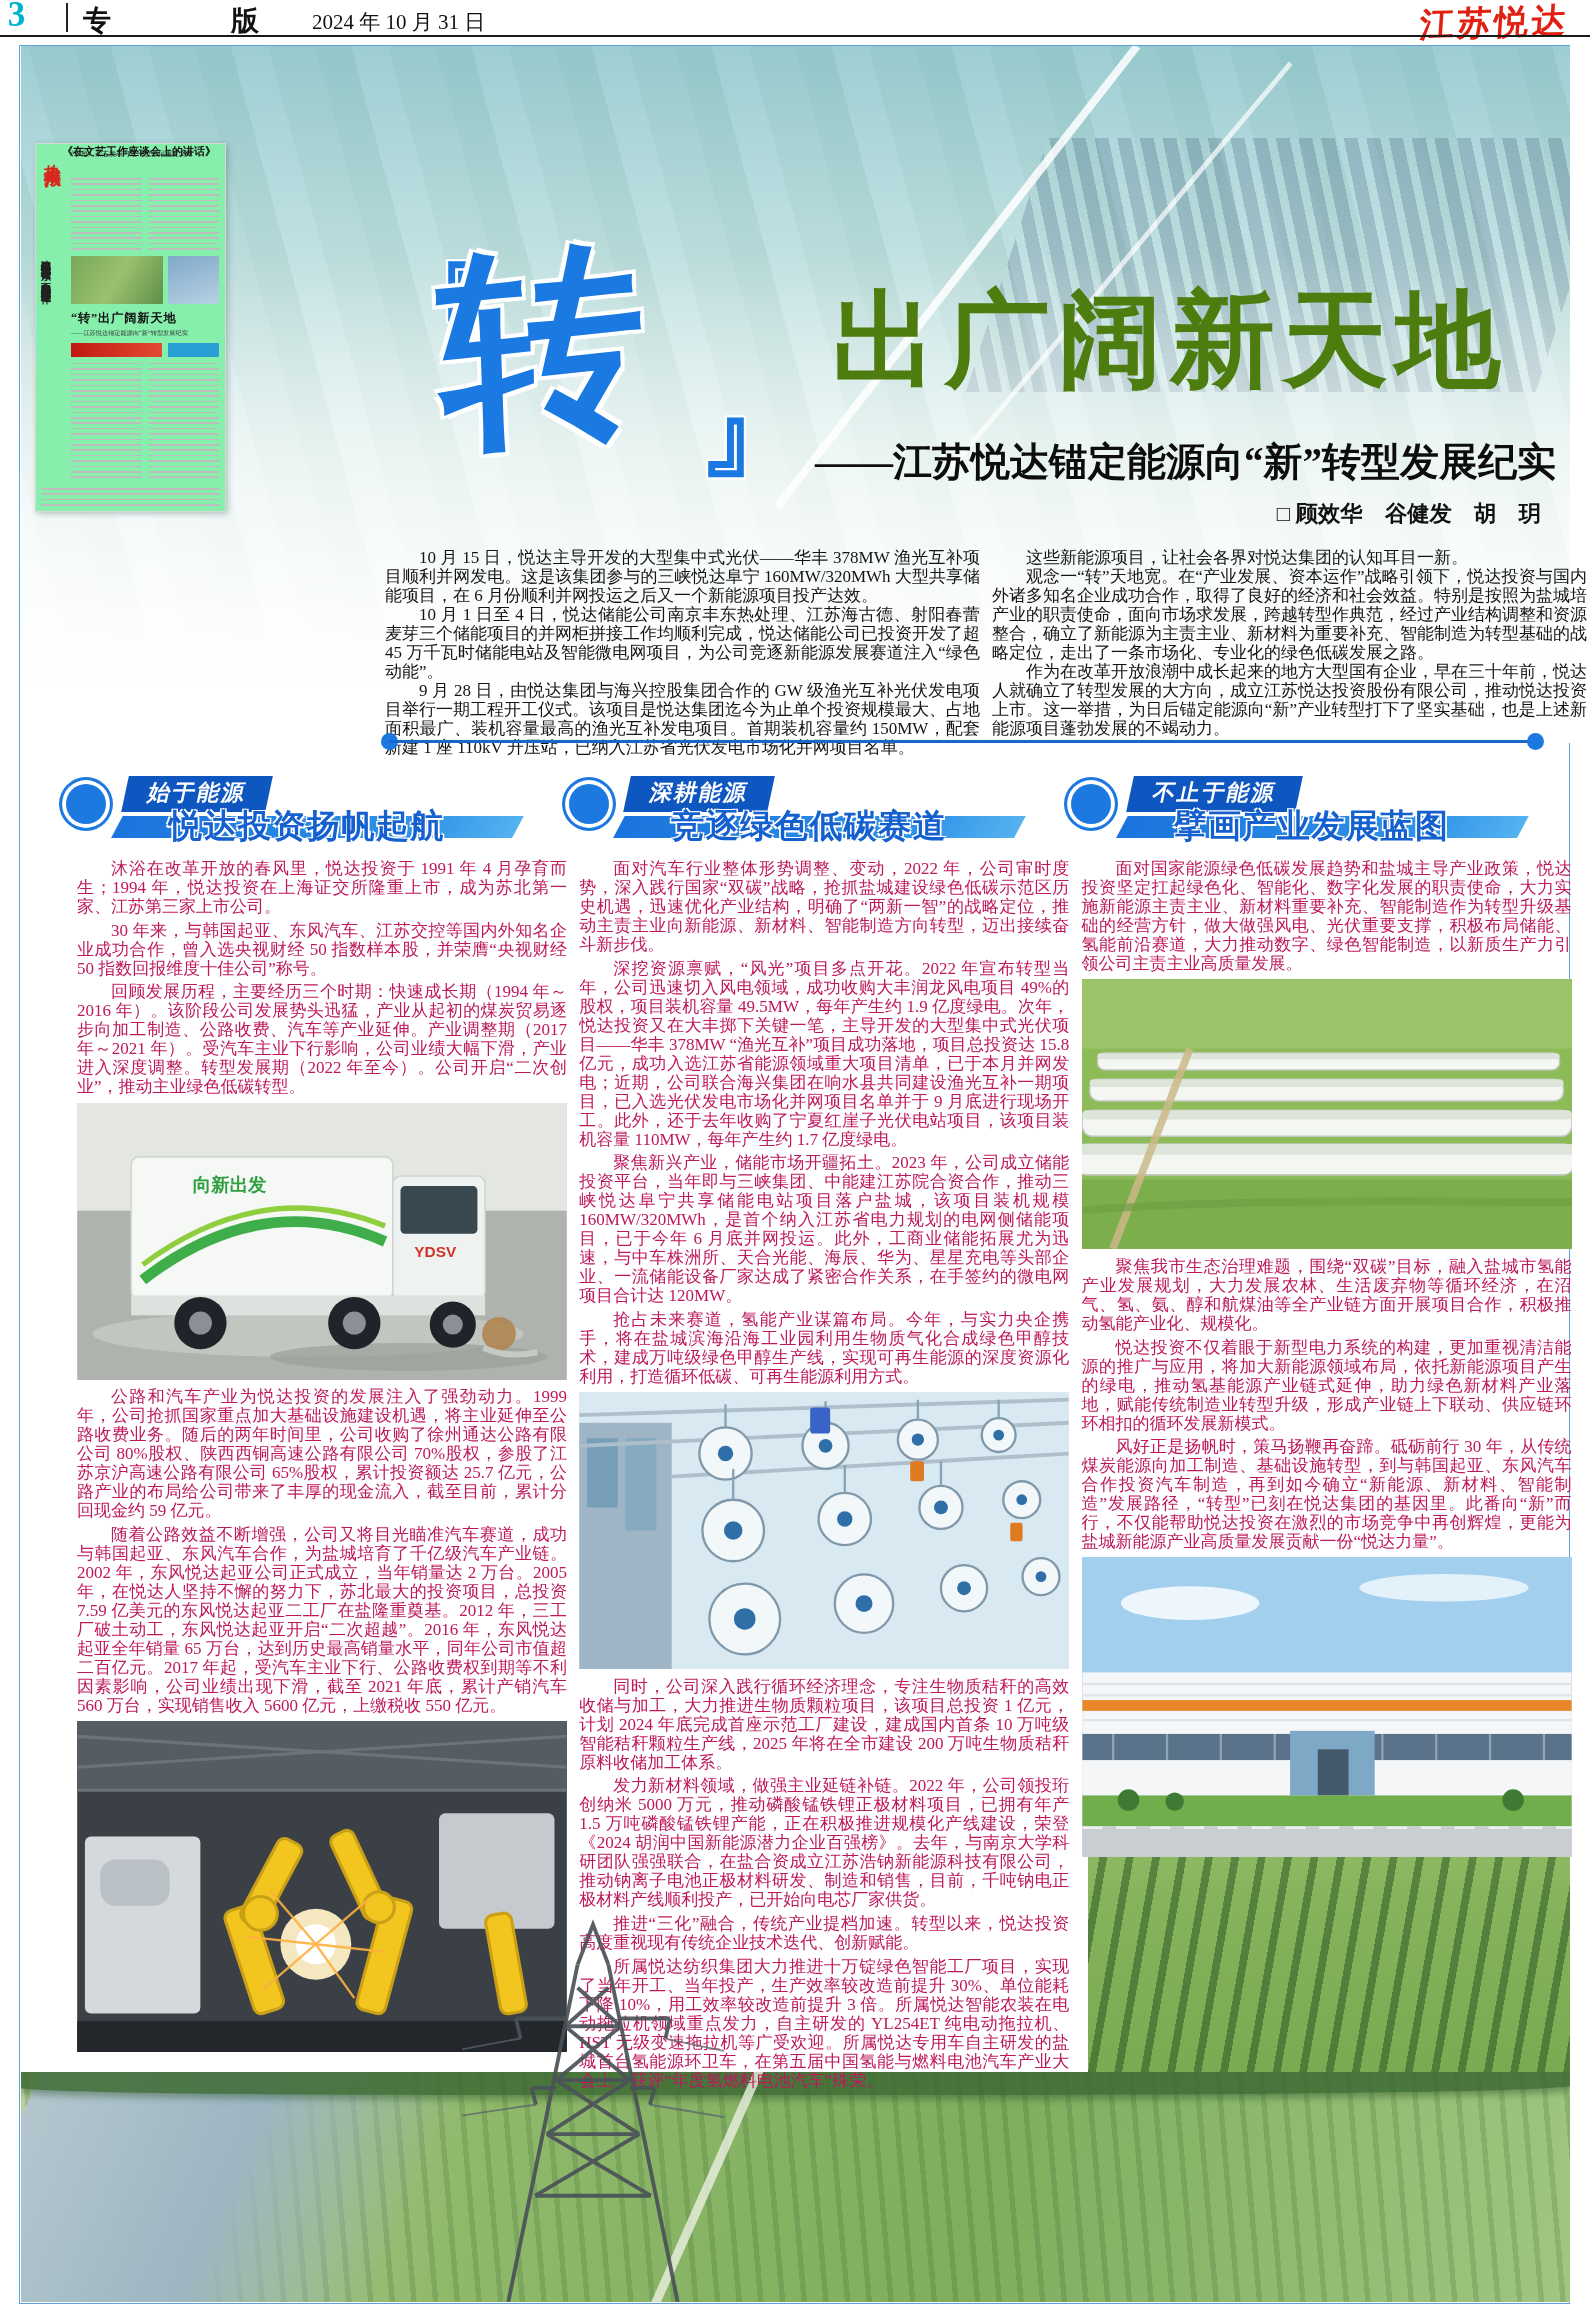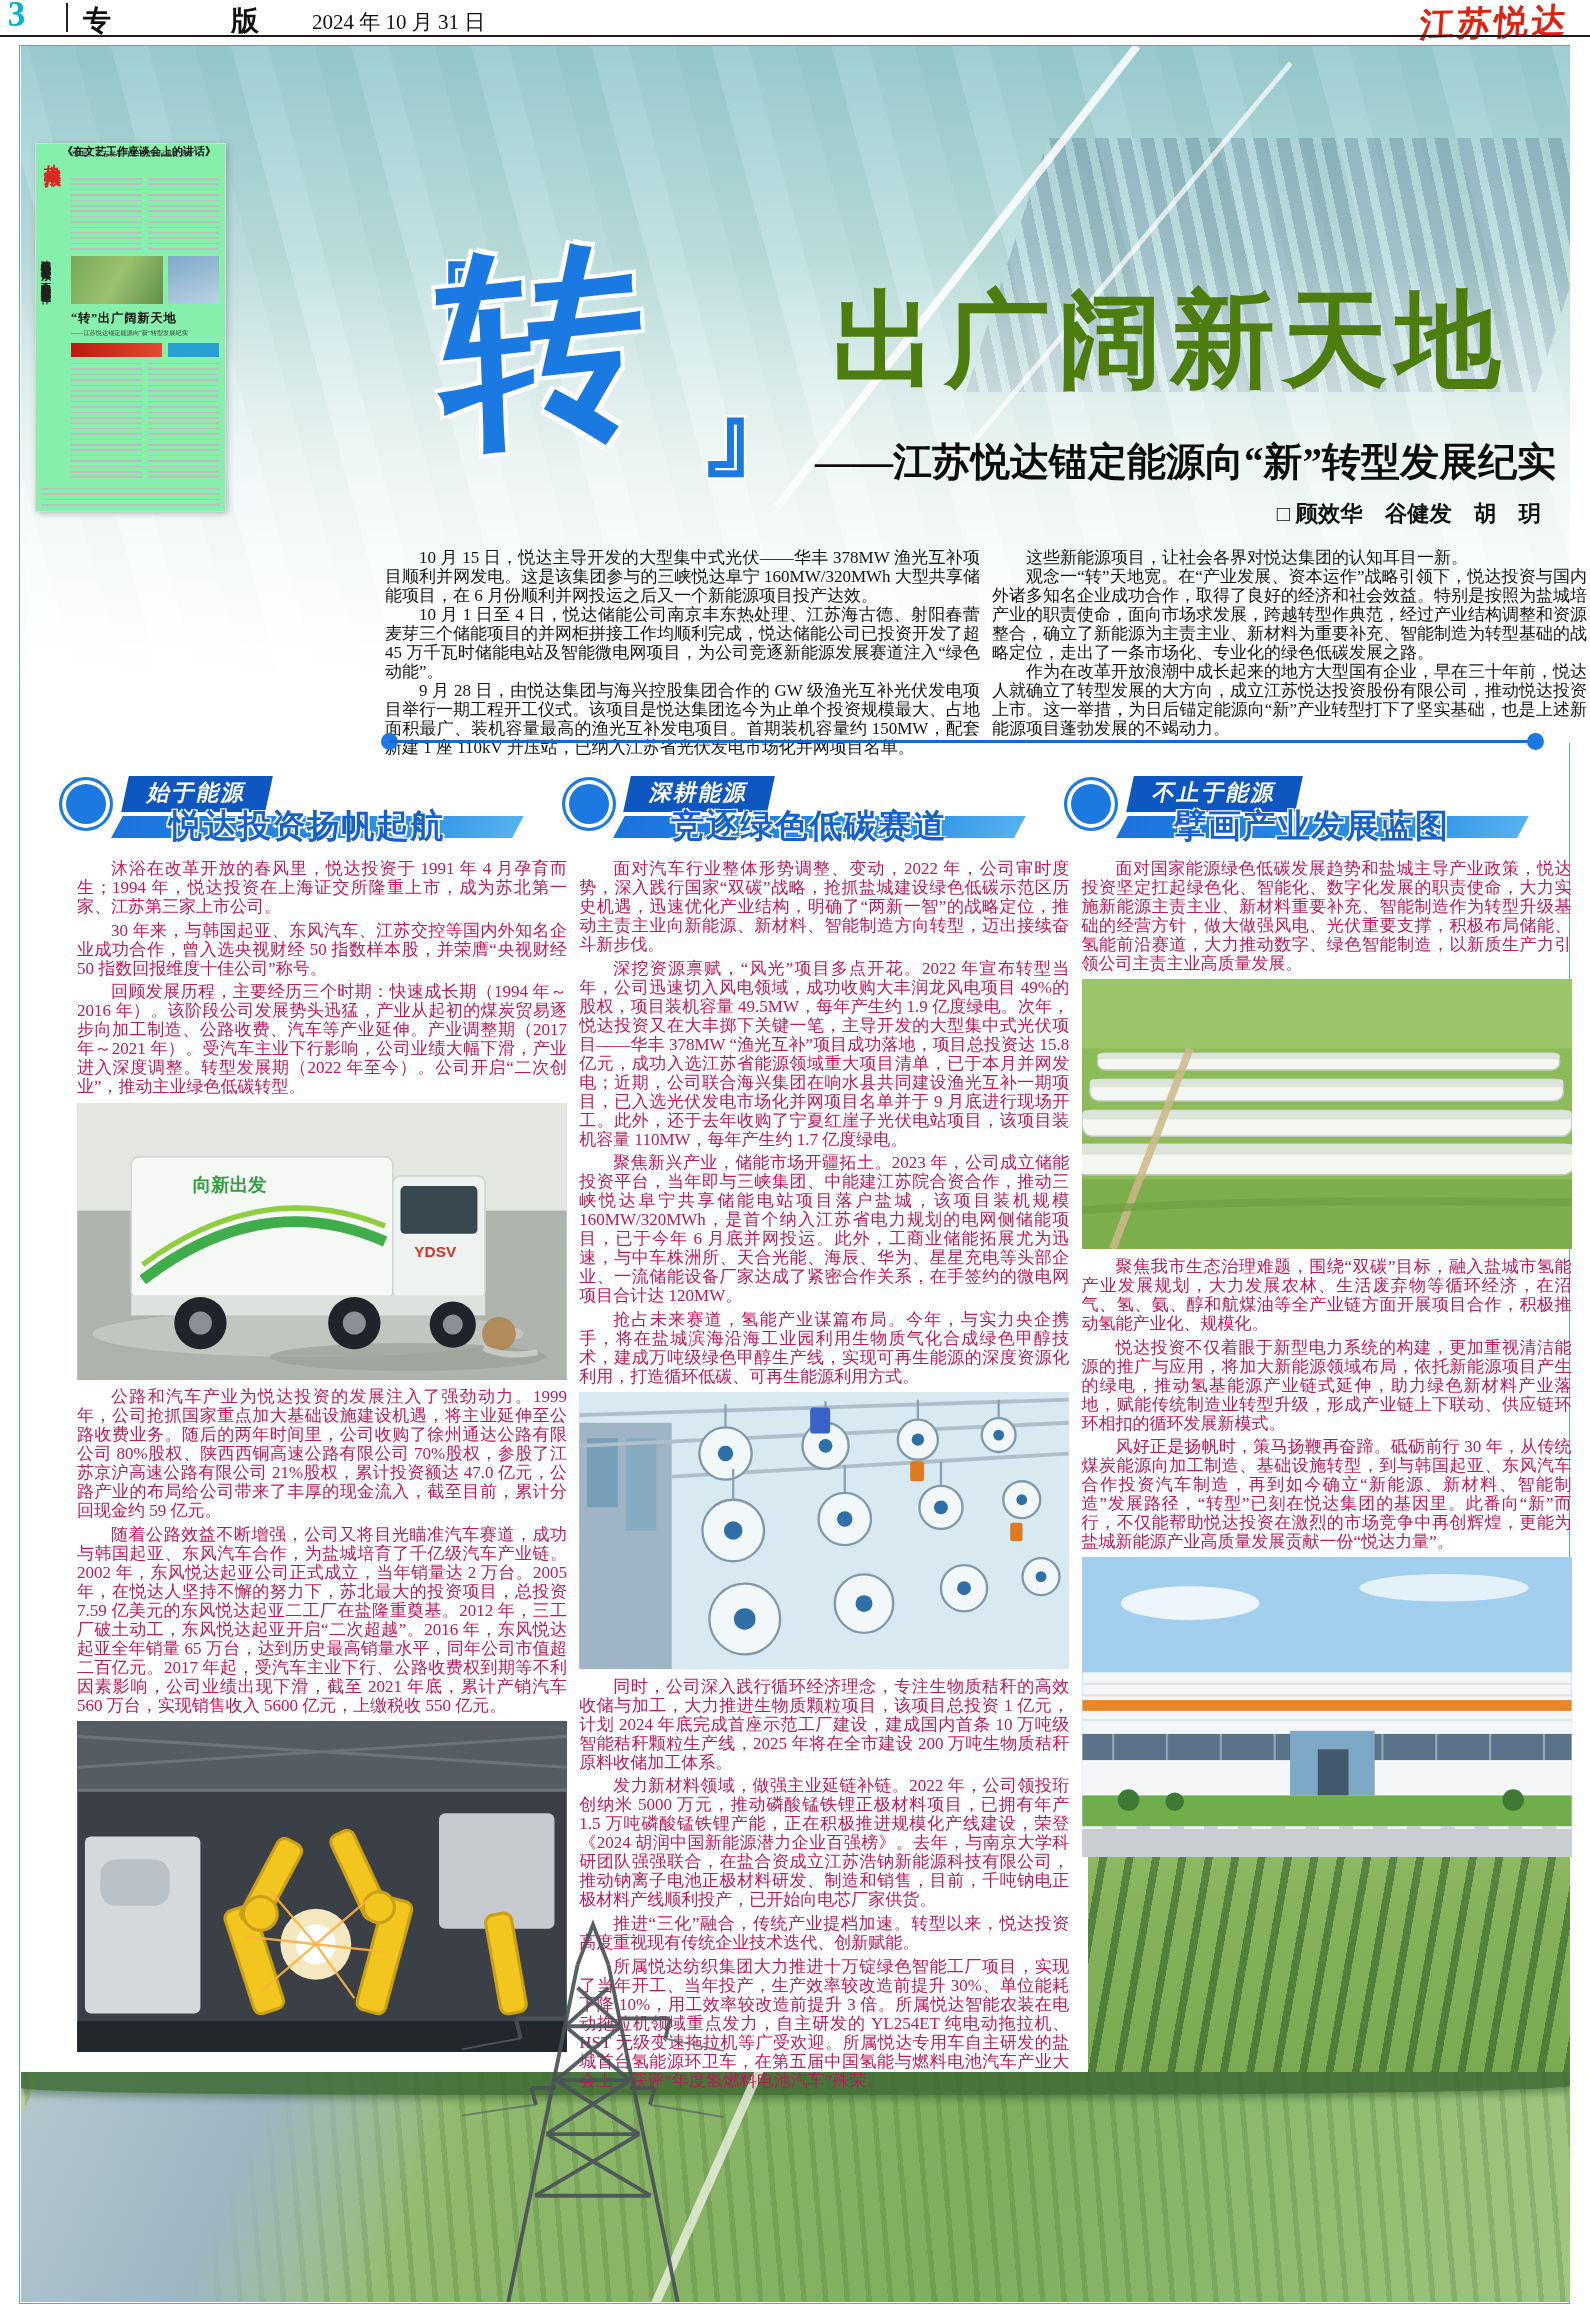--- a/index.html
+++ b/index.html
@@ -217,21 +217,21 @@
             <circle cx="160" cy="286" r="15" fill="#8a9096"></circle>
           <circle cx="360" cy="286" r="34" fill="#20242a"></circle>
             <circle cx="360" cy="286" r="15" fill="#8a9096"></circle>
           <circle cx="488" cy="288" r="30" fill="#20242a"></circle>
             <circle cx="488" cy="288" r="13" fill="#8a9096"></circle>
           <circle cx="548" cy="300" r="22" fill="#b08552" opacity="0.9"></circle>
           <path d="M528,318 q30,14 70,6" stroke="#cdd3cd" stroke-width="8" fill="none" opacity="0.8"></path>
         </svg>
       </div>
       <div class="col-text">
-        <p>公路和汽车产业为悦达投资的发展注入了强劲动力。1999 年，公司抢抓国家重点加大基础设施建设机遇，将主业延伸至公路收费业务。随后的两年时间里，公司收购了徐州通达公路有限公司 80%股权、陕西西铜高速公路有限公司 70%股权，参股了江苏京沪高速公路有限公司 21%股权，累计投资额达 47.0 亿元，公路产业的布局给公司带来了丰厚的现金流入，截至目前，累计分回现金约 59 亿元。</p>
+        <p>公路和汽车产业为悦达投资的发展注入了强劲动力。1999 年，公司抢抓国家重点加大基础设施建设机遇，将主业延伸至公路收费业务。随后的两年时间里，公司收购了徐州通达公路有限公司 80%股权、陕西西铜高速公路有限公司 70%股权，参股了江苏京沪高速公路有限公司 65%股权，累计投资额达 25.7 亿元，公路产业的布局给公司带来了丰厚的现金流入，截至目前，累计分回现金约 59 亿元。</p>
         <p>随着公路效益不断增强，公司又将目光瞄准汽车赛道，成功与韩国起亚、东风汽车合作，为盐城培育了千亿级汽车产业链。2002 年，东风悦达起亚公司正式成立，当年销量达 2 万台。2005 年，在悦达人坚持不懈的努力下，苏北最大的投资项目，总投资 7.59 亿美元的东风悦达起亚二工厂在盐隆重奠基。2012 年，三工厂破土动工，东风悦达起亚开启“二次超越”。2016 年，东风悦达起亚全年销量 65 万台，达到历史最高销量水平，同年公司市值超二百亿元。2017 年起，受汽车主业下行、公路收费权到期等不利因素影响，公司业绩出现下滑，截至 2021 年底，累计产销汽车 560 万台，实现销售收入 5600 亿元，上缴税收 550 亿元。</p>
       </div>
       <div class="photo" style="height:331px">
         <svg width="490" height="331" viewBox="0 0 636 430">
           <rect width="636" height="430" fill="#3a4046"></rect>
           <rect y="0" width="636" height="90" fill="#555c63"></rect>
           <path d="M0,20 L636,60 M0,60 L636,20 M0,90 L636,90" stroke="#6c737a" stroke-width="4"></path>
           <rect x="10" y="150" width="150" height="230" rx="8" fill="#e7eaec" opacity="0.9"></rect>
           <rect x="30" y="180" width="90" height="60" rx="20" fill="#b9c1c7"></rect>
           <rect x="470" y="120" width="150" height="150" rx="8" fill="#dfe3e6" opacity="0.85"></rect>

